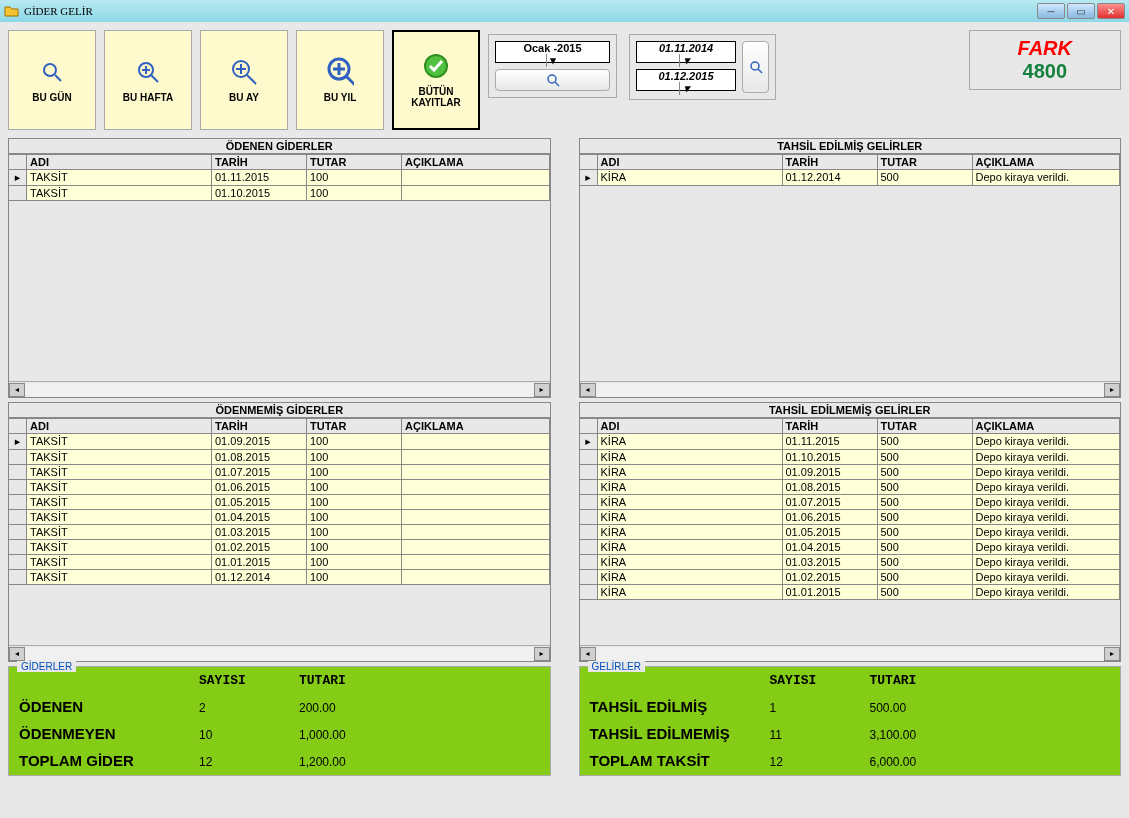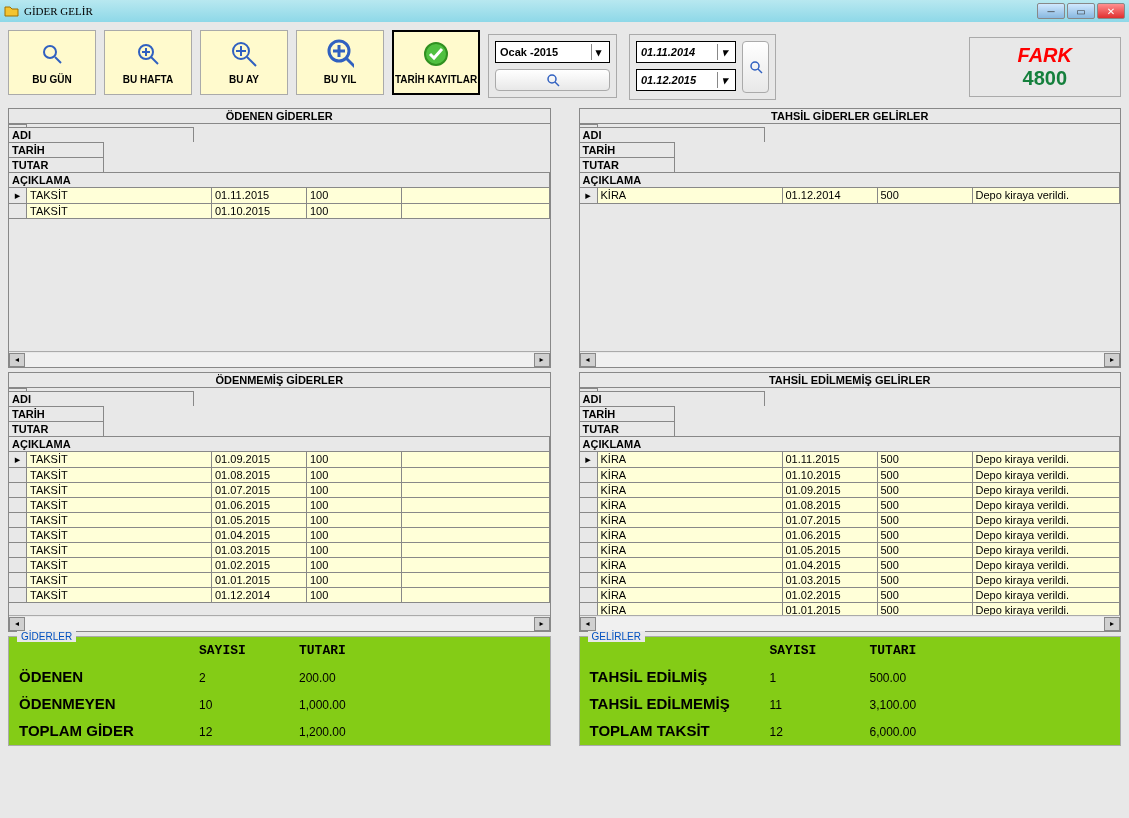--- a/index.html
+++ b/index.html
@@ -7,39 +7,39 @@
 
 .titlebar { height: 22px; background: linear-gradient(to bottom, #b8e8f0, #8ed8e8); display: flex; align-items: center; padding: 0 4px; font-size: 11px; color: #000; font-family: Liberation Serif, serif; }
 .titlebar .icon { width: 16px; height: 16px; margin-right: 4px; display: inline-block; }
 .titlebar .spacer { flex: 1; }
 .titlebar .winbtn { width: 28px; height: 16px; margin-left: 2px; border: 1px solid #888; display: inline-flex; align-items: center; justify-content: center; font-size: 10px; color: #fff; background: linear-gradient(to bottom,#d8d8d8,#a8a8a8); border-radius:2px; }
 .titlebar .winbtn.min { background: linear-gradient(to bottom,#d0e8ff,#88b8e0); color:#333;}
 .titlebar .winbtn.max { background: linear-gradient(to bottom,#d0e8ff,#88b8e0); color:#333;}
 .titlebar .winbtn.close { background: linear-gradient(to bottom,#ff9090,#e03030); }
 
 .toolbar { display: flex; align-items: flex-start; padding: 8px; gap: 8px; background: #e8e8e8; }
-.bigbtn { width: 88px; height: 65px; background: #fffacd; border: 1px solid #aaa; display: flex; flex-direction: column; align-items: center; justify-content: center; gap: 6px; font-size: 10px; font-weight: bold; cursor: pointer; }
+.bigbtn { width: 88px; height: 100px; background: #fffacd; border: 1px solid #aaa; display: flex; flex-direction: column; align-items: center; justify-content: center; gap: 6px; font-size: 10px; font-weight: bold; cursor: pointer; }
 .bigbtn .ic { width: 28px; height: 28px; display: flex; align-items: center; justify-content: center; }
 .bigbtn.active { border: 2px solid #000; }
 
 .datearea { display: flex; gap: 12px; align-items: flex-start; padding-top: 4px; }
 .dropgrp { display: flex; flex-direction: column; gap: 6px; border: 1px solid #aaa; padding: 6px; }
-.drop { width: 115px; height: 22px; border: 1px solid #000; background: #fff; display: flex; align-items: center; padding: 0 4px; font-weight: bold; justify-content: space-between; font-size:11px;}
+.drop { width: 115px; height: 22px; border: 1px solid #000; background: #fff; display: flex; align-items: center; padding: 0 4px; font-weight: bold; justify-content: space-between; font-size:11px;flex-direction:column;}
 .drop .arrow { width: 14px; height: 16px; border-left: 1px solid #888; display:flex; align-items:center; justify-content:center; }
 .smallbtn { width: 115px; height: 22px; border: 1px solid #aaa; background: linear-gradient(to bottom,#fff,#e8e8e8); display:flex; align-items:center; justify-content:center; cursor:pointer; border-radius:4px;}
 .tallbtn { width: 27px; height: 52px; border: 1px solid #aaa; background: linear-gradient(to bottom,#fff,#e8e8e8); display:flex; align-items:center; justify-content:center; cursor:pointer; border-radius:4px;}
 
-.farkbox { margin-left: auto; border: 1px solid #aaa; padding: 6px 48px; text-align: center; background:#e8e8e8;margin-top:7px;}
+.farkbox { margin-left: auto; border: 1px solid #aaa; padding: 6px 48px; text-align: center; background:#e8e8e8;}
 .farkbox .lbl { color: #ff0000; font-size: 20px; font-weight: bold; font-style: italic; }
 .farkbox .val { color: #15803d; font-size: 20px; font-weight: bold; }
 
 .grids { display: grid; grid-template-columns: 1fr 1fr; grid-template-rows: 260px 260px; gap: 4px 28px; padding: 0 8px; }
 .gridpanel { display: flex; flex-direction: column; border: 1px solid #888; background:#fff;}
 .gridtitle { text-align: center; font-weight: bold; font-size: 11px; padding: 1px; background:#e8e8e8; border-bottom:1px solid #888;}
-.gridhead { display: flex; background: #e8e8e8; border-bottom: 1px solid #888; flex-direction: column; }
+.gridhead { display: flex; background: #e8e8e8; border-bottom: 1px solid #888; }
 .gridhead > div, .gridrow > div { border-right: 1px solid #888; padding: 1px 3px; font-size: 11px; overflow:hidden; white-space:nowrap;}
 .gridhead > div { font-weight: bold; border-top:1px solid #888;}
 .colmark { width: 18px; background:#e8e8e8; }
 .coladi { width: 185px; }
 .coltarih { width: 95px; }
 .coltutar { width: 95px; }
 .colacik { flex: 1; border-right: none; }
 .gridbody { flex: 1; overflow: hidden; background: #e8e8e8; }
 .gridrow { display: flex; background: #ffffd8; border-bottom: 1px solid #888; }
 .gridrow .colmark { background:#e8e8e8; display:flex; align-items:center; justify-content:center;}
@@ -115,21 +115,21 @@
       </span>
     <span>BU YIL</span>
   </div>
   <div class="bigbtn active">
     <span class="ic">
         <svg width="28" height="28">
           <circle cx="14" cy="14" r="11" fill="#50c040" stroke="#309020" stroke-width="2"></circle>
           <path d="M8 14 l4 4 l8 -9" fill="none" stroke="#fff" stroke-width="3"></path>
         </svg>
       </span>
-    <span style="text-align:center;">TARİH KAYITLAR</span>
+    <span style="text-align:center;">BÜTÜN KAYITLAR</span>
   </div>
 
   <div class="datearea">
     <div class="dropgrp">
       <div class="drop">
         <span>Ocak  -2015</span>
         <span class="arrow">▾</span>
       </div>
       <div class="smallbtn">
         <svg width="14" height="14">
@@ -193,21 +193,21 @@
         </div>
       </div>
     <div class="scrollbar">
         <span class="sbtn">◂</span>
         <span class="strack"></span>
         <span class="sbtn">▸</span>
       </div>
   </div>
 
   <div class="gridpanel">
-    <div class="gridtitle">TAHSİL GİDERLER GELİRLER</div>
+    <div class="gridtitle">TAHSİL EDİLMİŞ GELİRLER</div>
     <div class="gridhead">
       <div class="colmark"></div>
       <div class="coladi">ADI</div>
       <div class="coltarih">TARİH</div>
       <div class="coltutar">TUTAR</div>
       <div class="colacik">AÇIKLAMA</div>
     </div>
     <div class="gridbody">
         <div class="gridrow">
           <div class="colmark">▸</div>

